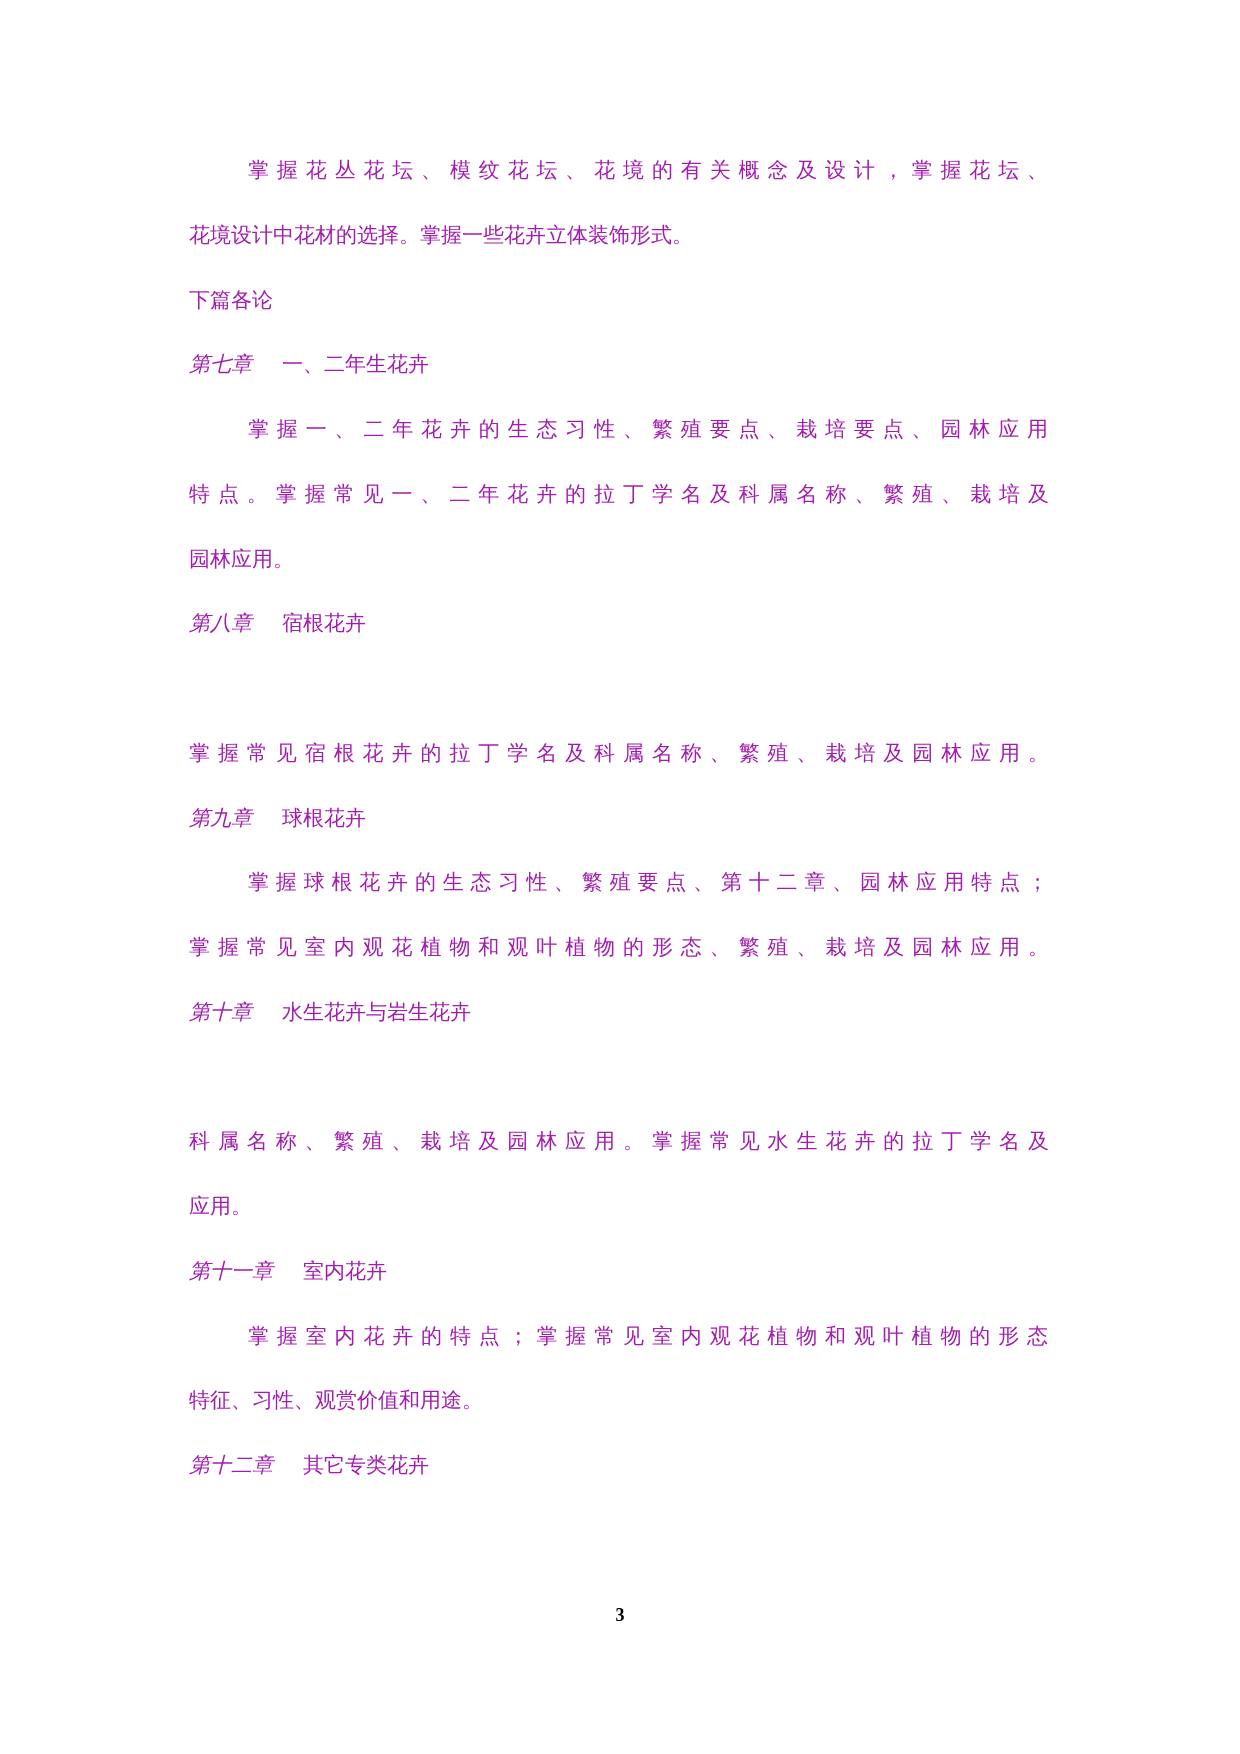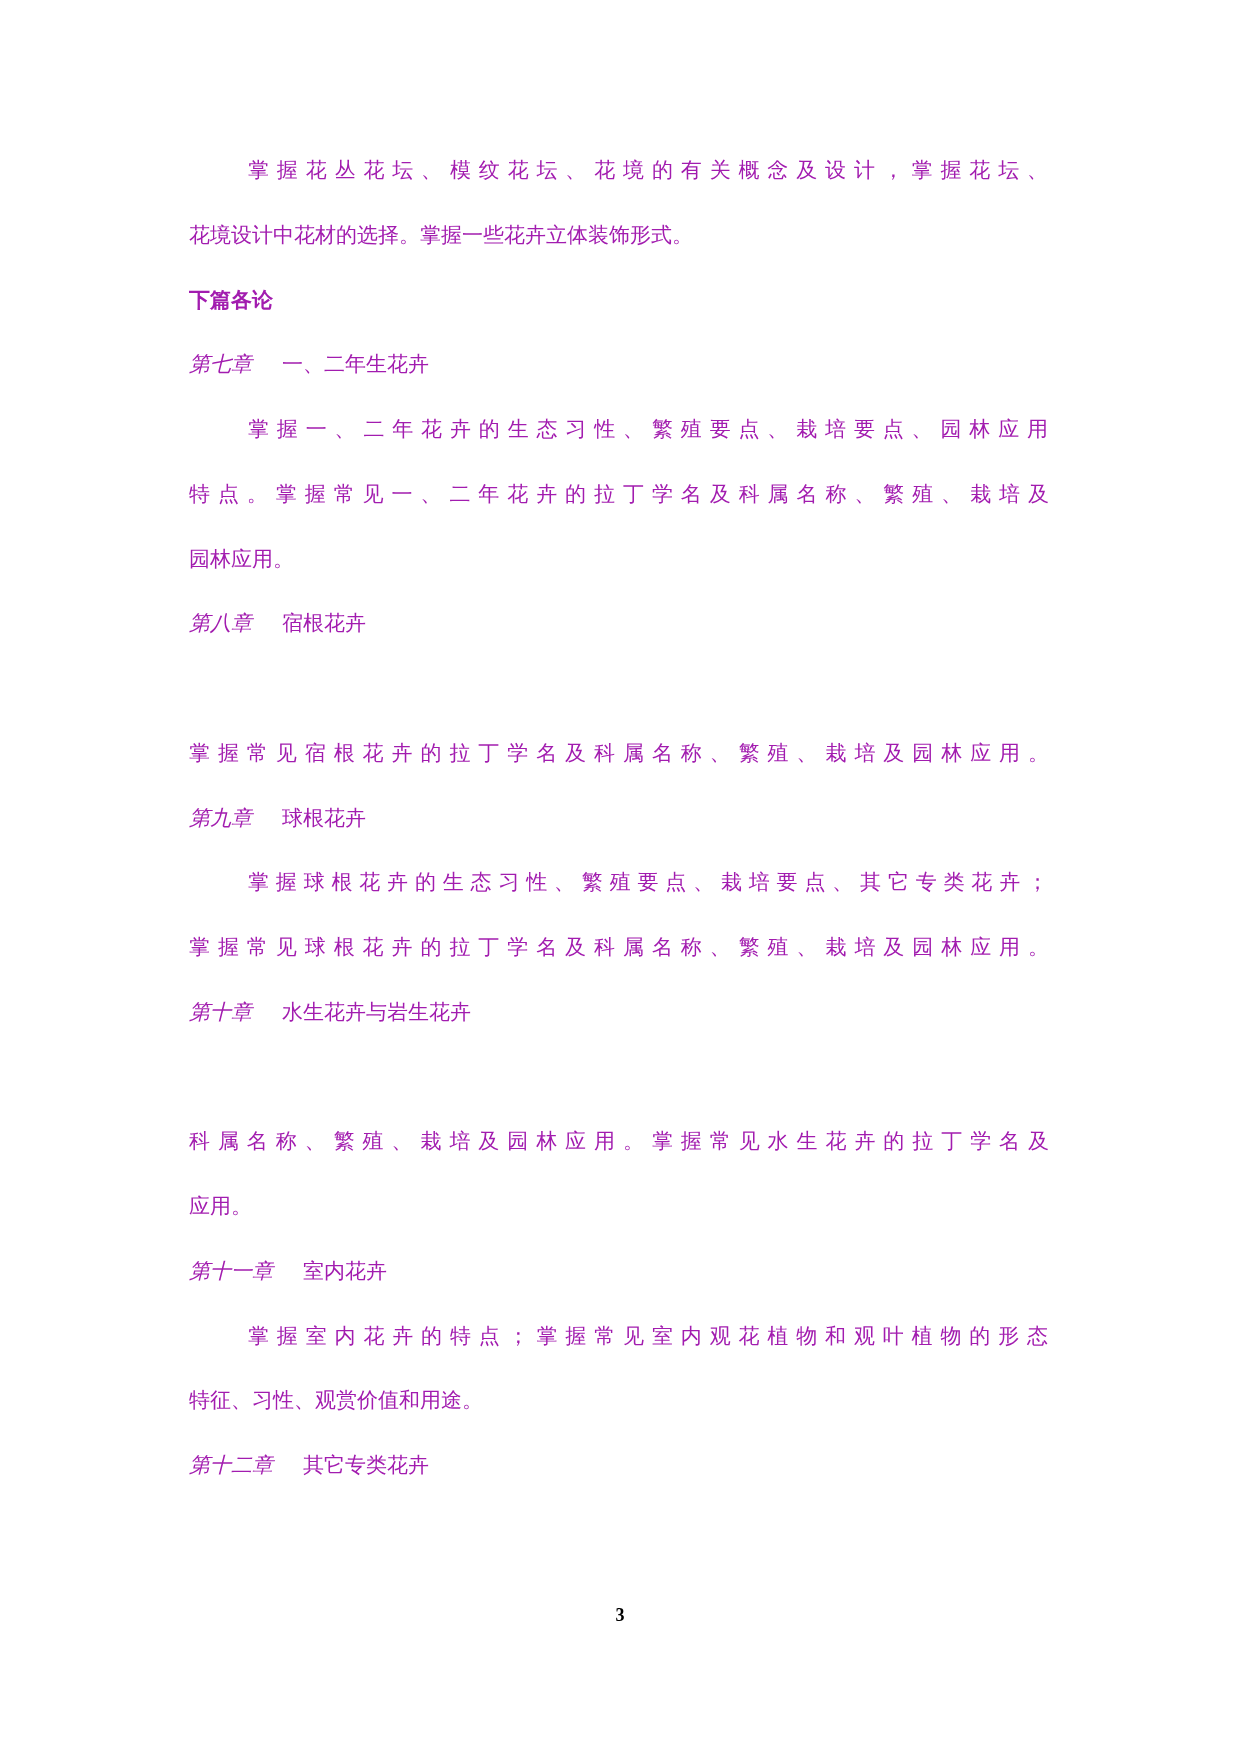--- a/index.html
+++ b/index.html
@@ -12,21 +12,21 @@
     height: 40px;
     line-height: 40px;
     font-family: "DejaVu Serif", "Liberation Serif", serif;
     font-size: 21px;
     color: #a21caf;
     white-space: nowrap;
     overflow: visible;
   }
   .line.indent { left: 248px; width: 800px; }
   .line.justify { text-align: justify; text-align-last: justify; }
-  .line.heading { font-weight: bold; font-family: "DejaVu Sans", "Liberation Sans", sans-serif; }
+  .line.heading { font-weight: normal; font-family: "DejaVu Sans", "Liberation Sans", sans-serif; }
   .chapter-num { display: inline-block; font-style: italic; }
   .chapter-gap { display: inline-block; width: 30px; }
   .page-number {
     position: absolute;
     left: 600px; width: 40px;
     top: 1605px;
     text-align: center;
     font-family: "Liberation Serif", "DejaVu Serif", serif;
     font-weight: bold;
     font-size: 18px;
@@ -50,22 +50,22 @@
   <div class="line" style="top:539px">园林应用。</div>
 
   <div class="line" style="top:603px">
     <span class="chapter-num">第八章</span><span class="chapter-gap"></span><span>宿根花卉</span>
   </div>
   <div class="line justify" style="top:733px">掌握常见宿根花卉的拉丁学名及科属名称、繁殖、栽培及园林应用。</div>
 
   <div class="line" style="top:798px">
     <span class="chapter-num">第九章</span><span class="chapter-gap"></span><span>球根花卉</span>
   </div>
-  <div class="line indent justify" style="top:862px">掌握球根花卉的生态习性、繁殖要点、栽培要点、其它专类花卉；</div>
-  <div class="line justify" style="top:927px">掌握常见球根花卉的拉丁学名及科属名称、繁殖、栽培及园林应用。</div>
+  <div class="line indent justify" style="top:862px">掌握球根花卉的生态习性、繁殖要点、第十二章、园林应用特点；</div>
+  <div class="line justify" style="top:927px">掌握常见室内观花植物和观叶植物的形态、繁殖、栽培及园林应用。</div>
 
   <div class="line" style="top:992px">
     <span class="chapter-num">第十章</span><span class="chapter-gap"></span><span>水生花卉与岩生花卉</span>
   </div>
   <div class="line justify" style="top:1121px">科属名称、繁殖、栽培及园林应用。掌握常见水生花卉的拉丁学名及</div>
   <div class="line" style="top:1186px">应用。</div>
 
   <div class="line" style="top:1251px">
     <span class="chapter-num">第十一章</span><span class="chapter-gap"></span><span>室内花卉</span>
   </div>

